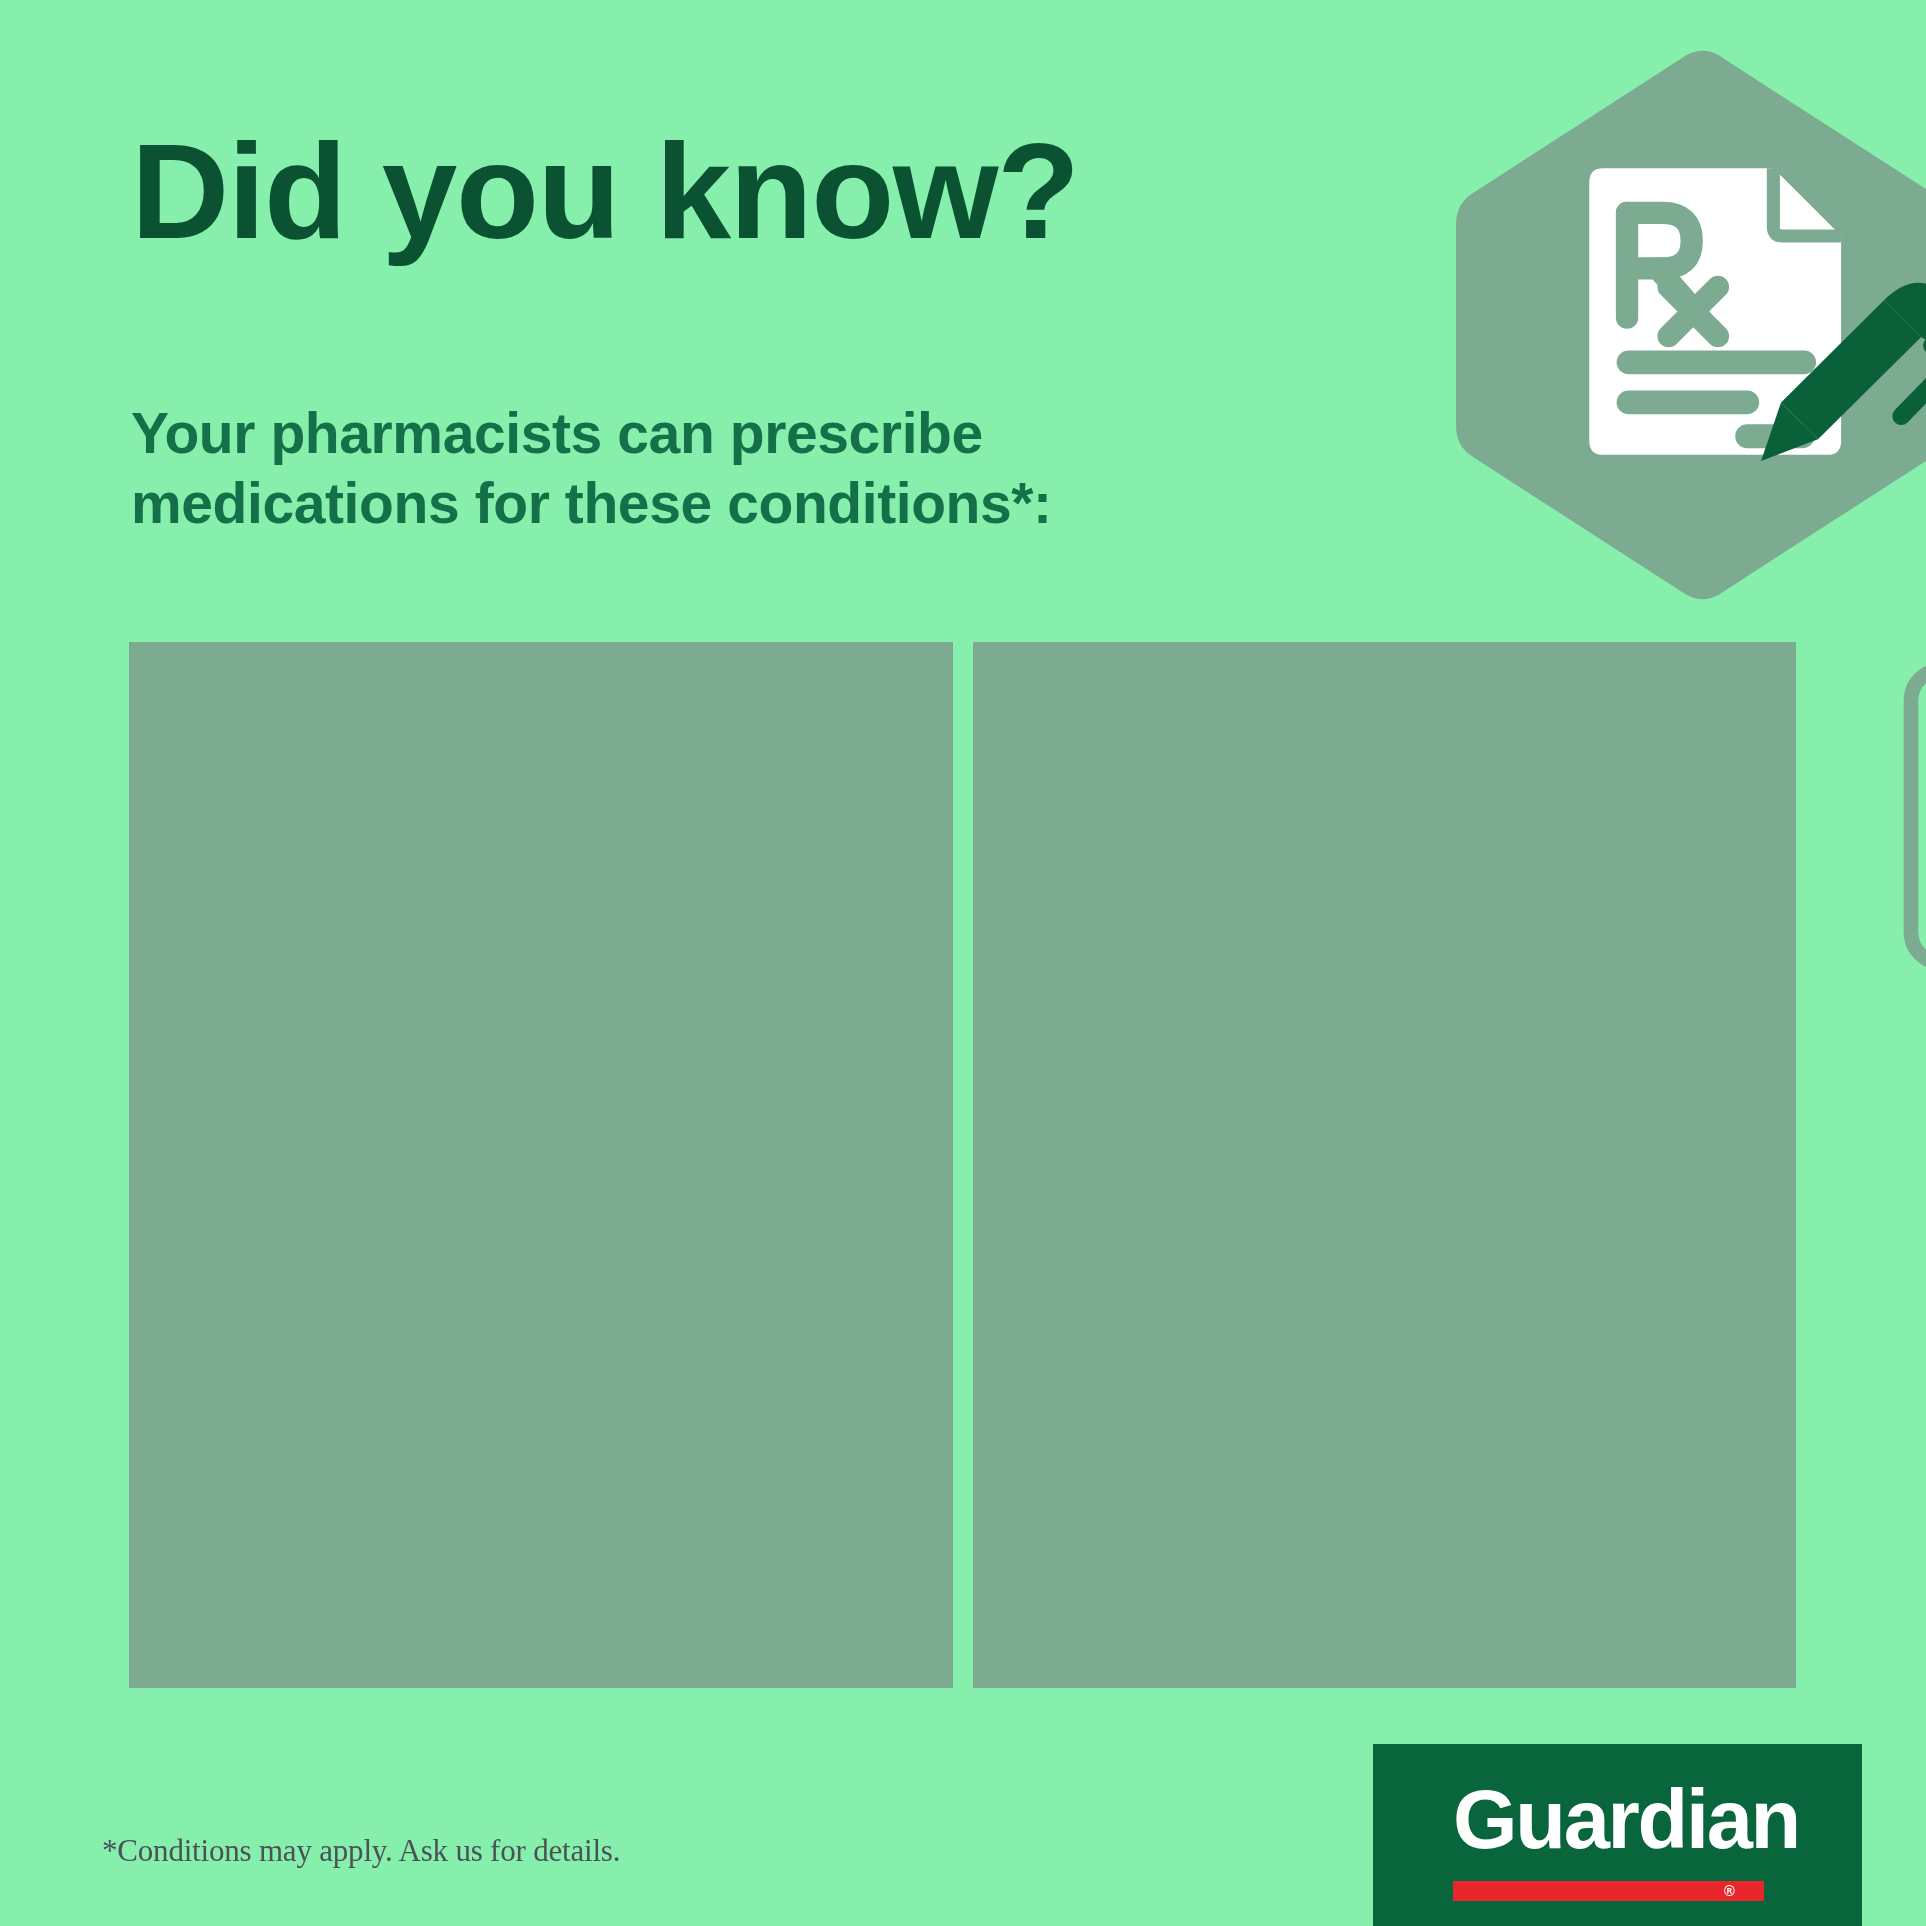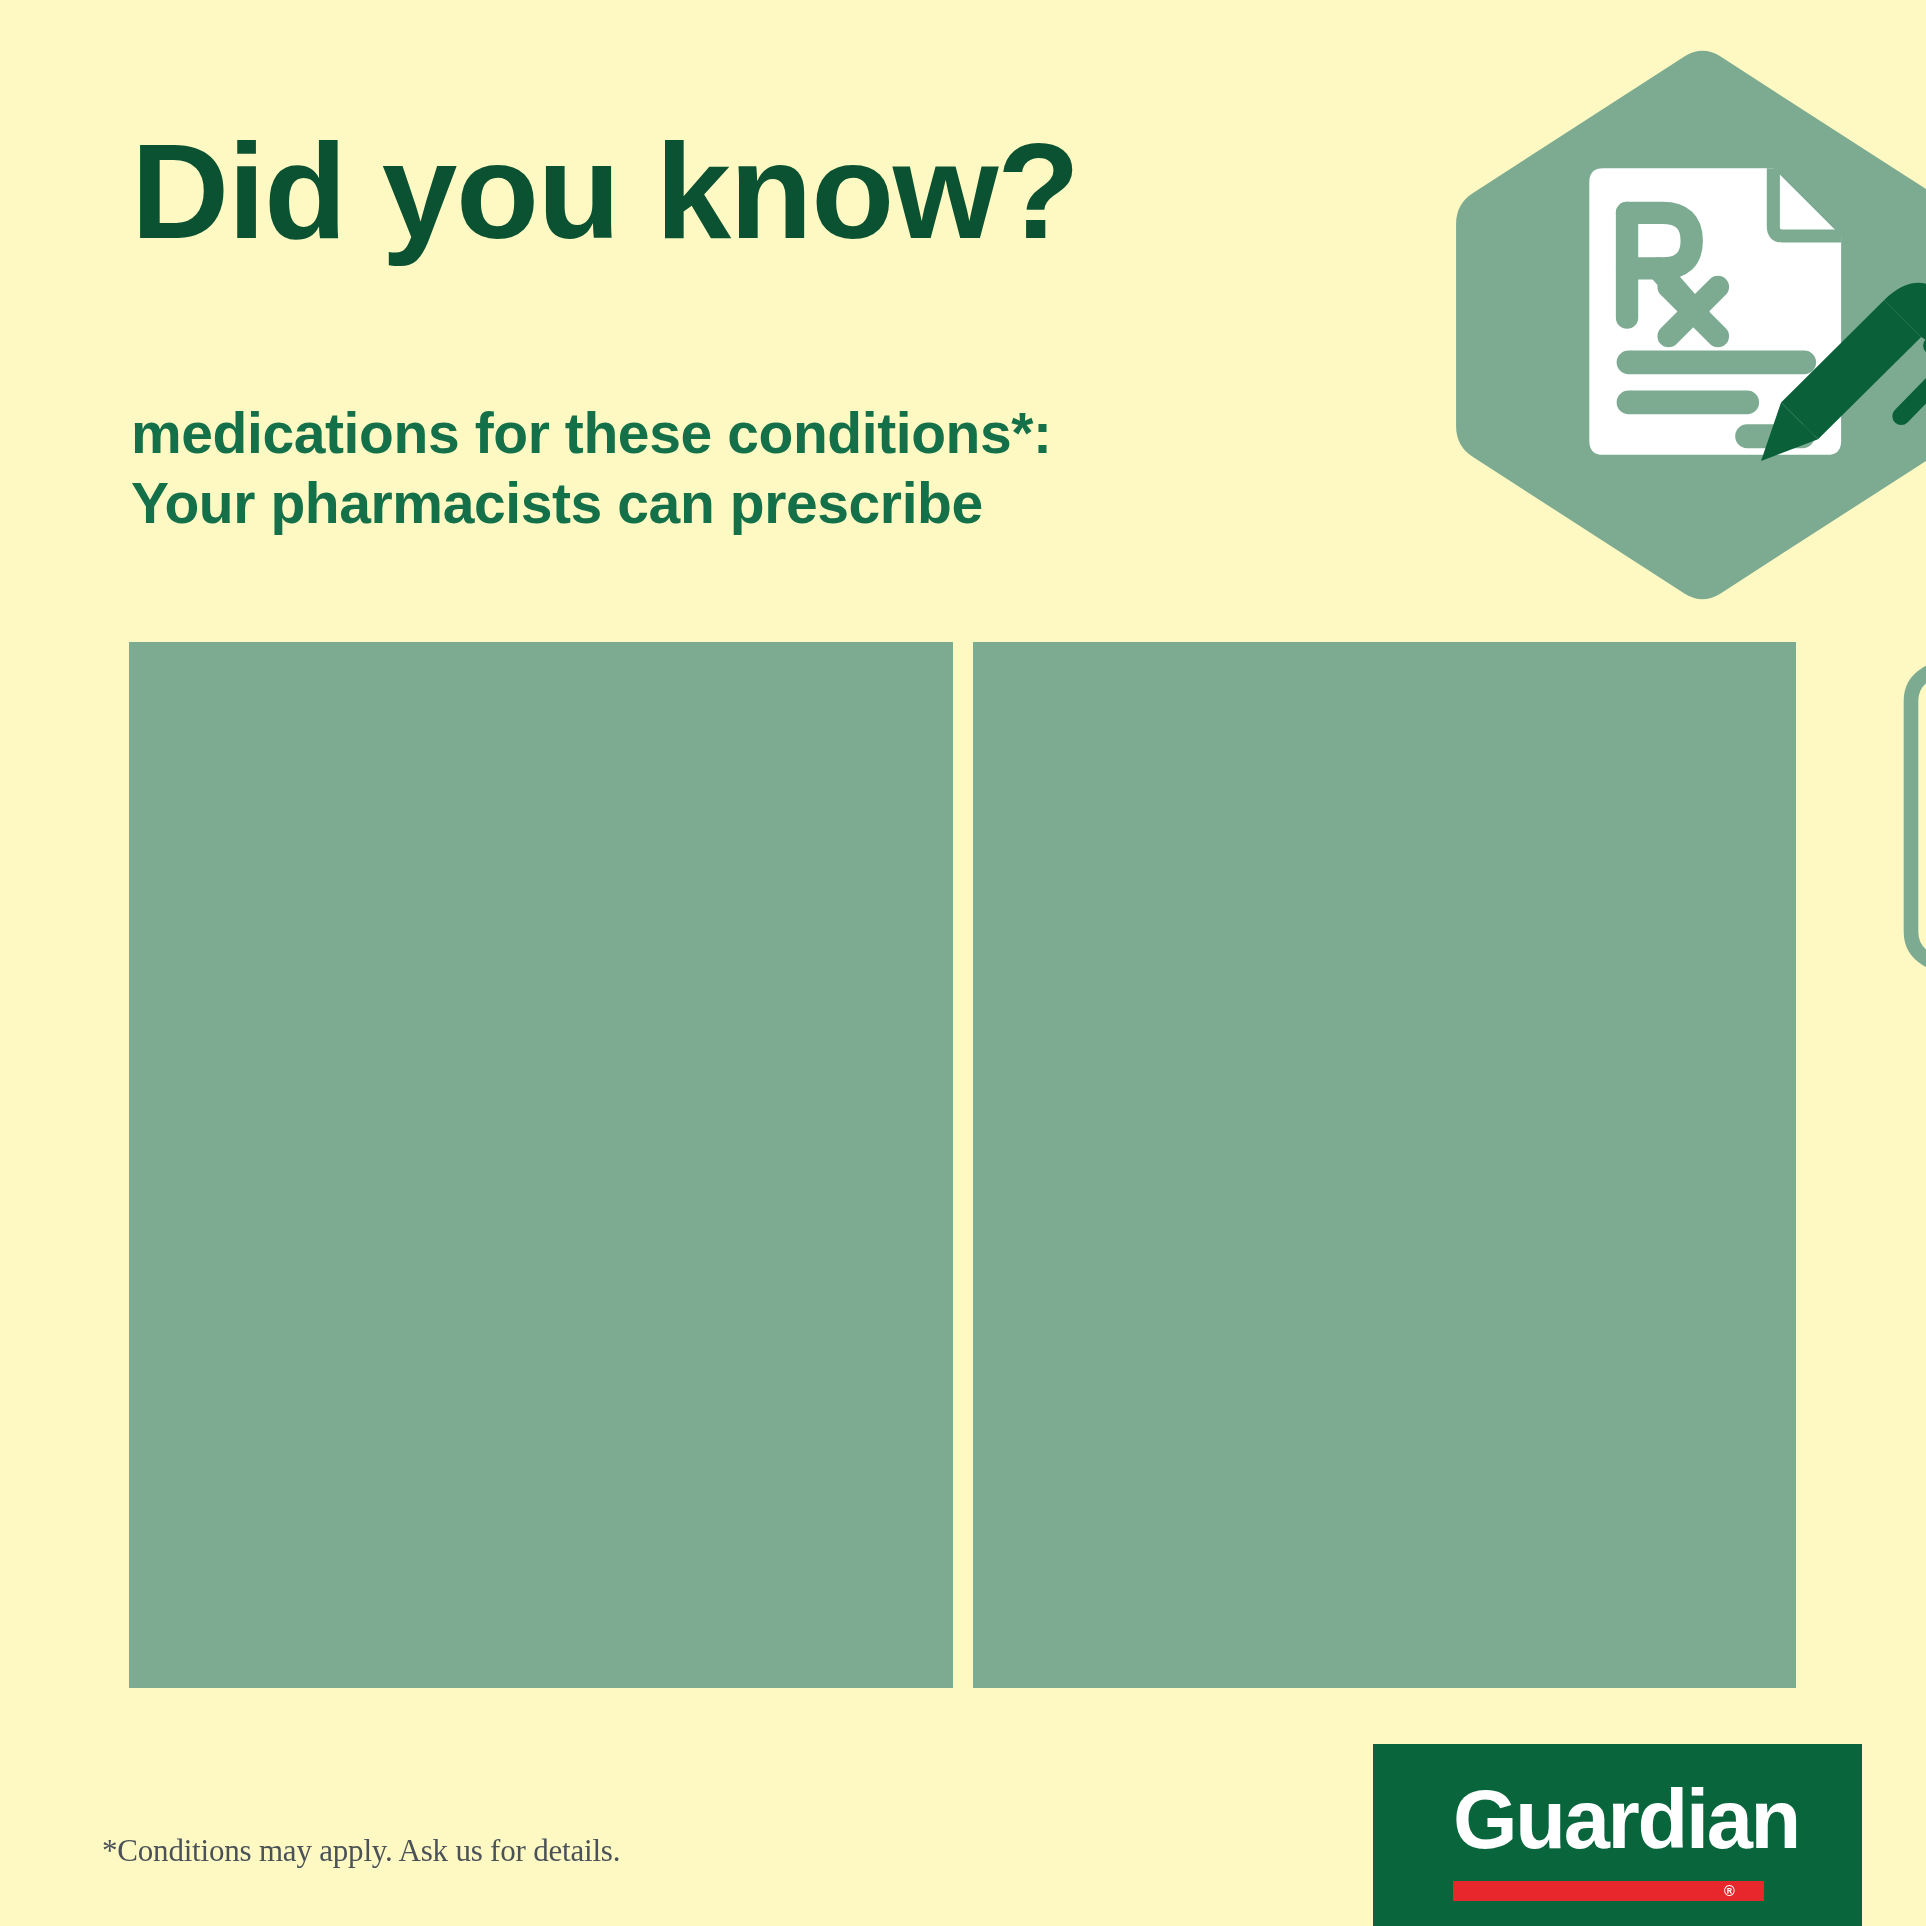--- a/index.html
+++ b/index.html
@@ -4,21 +4,21 @@
 <style>
   html, body {
     margin: 0;
     padding: 0;
     background: #ffffff;
   }
   #poster {
     position: relative;
     width: 1926px;
     height: 1926px;
-    background: #fef9c3;
+    background: #86efac;
     overflow: hidden;
     font-family: "Liberation Sans", "DejaVu Sans", sans-serif;
   }
 
   
   .hex-outline-wrap {
     position: absolute;
     left: 1826px;
     top: 543px;
     width: 401px;
@@ -216,22 +216,22 @@
         <path d="M 618 394 Q 640 372 654 386 Q 664 396 652 410 L 578 486" fill="none" stroke="#0a6039" stroke-width="23" stroke-linecap="round"></path>
 
         <path d="M 422 468 L 470 516 L 396 544 Z" fill="#0a6039"></path>
       </g>
     </svg>
   </div>
 
   <div class="headline">Did you know?</div>
 
   <div class="subhead">
+    <span class="line">Your pharmacists can prescribe</span>
     <span class="line">medications for these conditions*:</span>
-    <span class="line">Your pharmacists can prescribe</span>
   </div>
 
   <div class="panels">
     <div class="panel panel-left"></div>
     <div class="panel panel-right"></div>
   </div>
 
   <div class="footnote">*Conditions may apply. Ask us for details.</div>
 
   <div class="logo-block">

